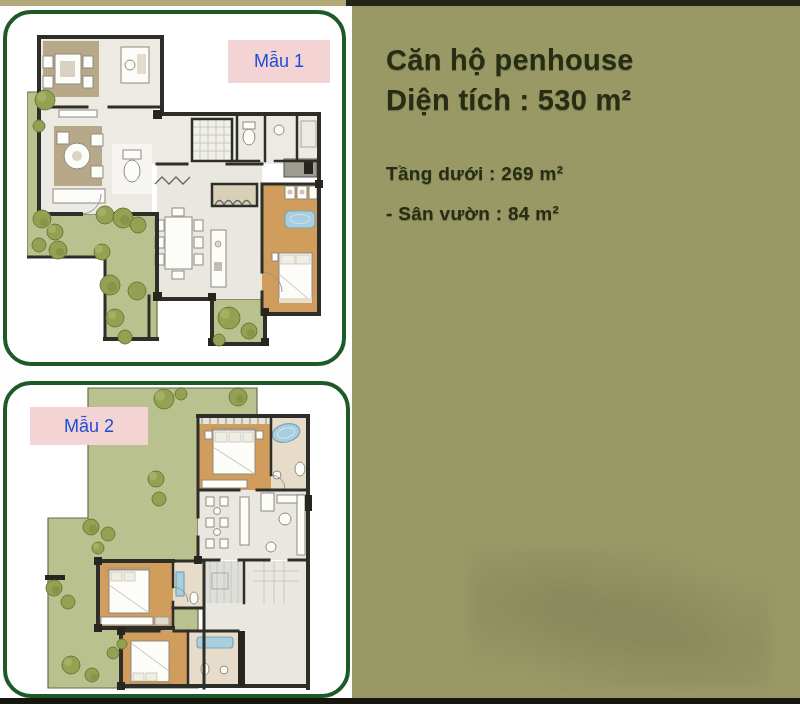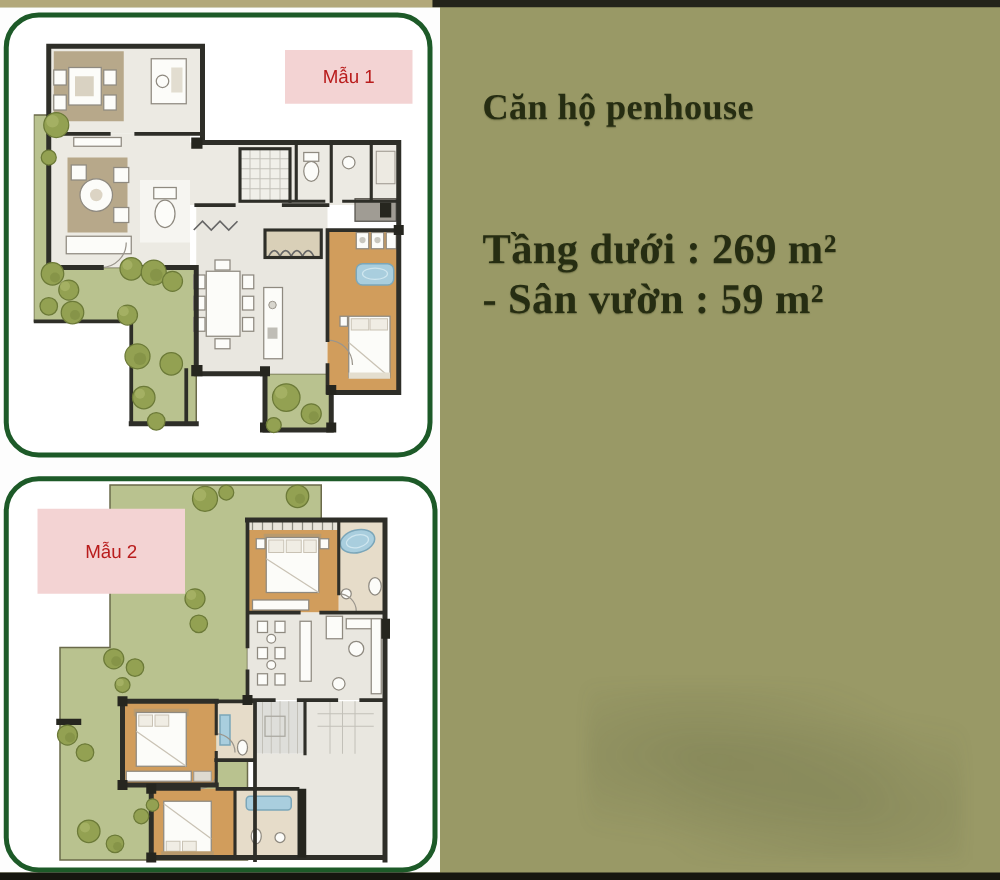--- a/index.html
+++ b/index.html
@@ -10,34 +10,34 @@
   .strip-right{left:346px;width:454px;background:#23231a;}
   .bottom-bar{position:absolute;left:0;top:698px;width:800px;height:6px;background:#16160f;}
   .left-col{position:absolute;left:0;top:6px;width:352px;height:692px;background:#fdfdfd;}
 
   .card{position:absolute;background:#ffffff;border:4px solid #1d5a28;border-radius:28px;
         box-sizing:border-box;overflow:hidden;}
   .card1{left:3px;top:10px;width:343px;height:356px;}
   .card2{left:3px;top:381px;width:347px;height:317px;}
 
   .plan-label{position:absolute;display:flex;align-items:center;justify-content:center;
-              background:#f3d3d3;color:#b91c1c;font-size:15px;}
+              background:#f3d3d3;color:#1d4ed8;font-size:18px;}
   .label1{left:221px;top:26px;width:102px;height:43px;}
-  .label2{left:23px;top:22px;width:118px;height:68px;}
+  .label2{left:23px;top:22px;width:118px;height:38px;}
 
   .plan-svg{position:absolute;}
   .svg1{left:20px;top:20px;width:300px;height:320px;}
   .svg2{left:2px;top:2px;width:335px;height:305px;}
 
   .info-panel{position:absolute;left:352px;top:6px;width:448px;height:692px;background:#999966;}
-  .ip-block{position:absolute;left:34px;color:#262d12;font-family:Liberation Serif, serif;
+  .ip-block{position:absolute;left:34px;color:#262d12;font-family:Liberation Sans, sans-serif;
             font-weight:bold;letter-spacing:.3px;text-shadow:0 1px 1px rgba(30,35,10,.35);
-            white-space:nowrap;margin-top:26px;}
+            white-space:nowrap;}
   .ip-top{top:34px;font-size:29px;line-height:40px;}
-  .ip-specs{top:148px;font-size:34px;line-height:40px;}
+  .ip-specs{top:148px;font-size:19px;line-height:40px;}
   .wm{position:absolute;right:30px;bottom:10px;width:300px;height:140px;
       background:radial-gradient(ellipse at 30% 40%, rgba(55,65,40,.16), transparent 60%),
                  radial-gradient(ellipse at 72% 70%, rgba(55,65,40,.14), transparent 55%);
       filter:blur(5px);}
 
   
   .garden{fill:#b9c28f;stroke:#6a6a4a;stroke-width:1.2;}
   .floor{fill:#eceae3;}
   .floor2{fill:#e9e7e0;}
   .wood{fill:#d19d5c;}
@@ -309,22 +309,23 @@
         <circle class="t1" cx="104" cy="266" r="6"></circle>
         <circle class="t1" cx="113" cy="257" r="5"></circle>
       </g>
     </svg>
     <div class="plan-label label2">Mẫu 2</div>
   </div>
 
   <div class="info-panel">
     <div class="ip-block ip-top">
       <div>Căn hộ penhouse</div>
+      <div>Diện tích : 530 m²</div>
     </div>
     <div class="ip-block ip-specs">
       <div>Tầng dưới : 269 m²</div>
-      <div>- Sân vườn : 59 m²</div>
+      <div>- Sân vườn : 84 m²</div>
     </div>
     <div class="wm"></div>
   </div>
 
   <div class="bottom-bar"></div>
 </div>
 
 </body></html>

